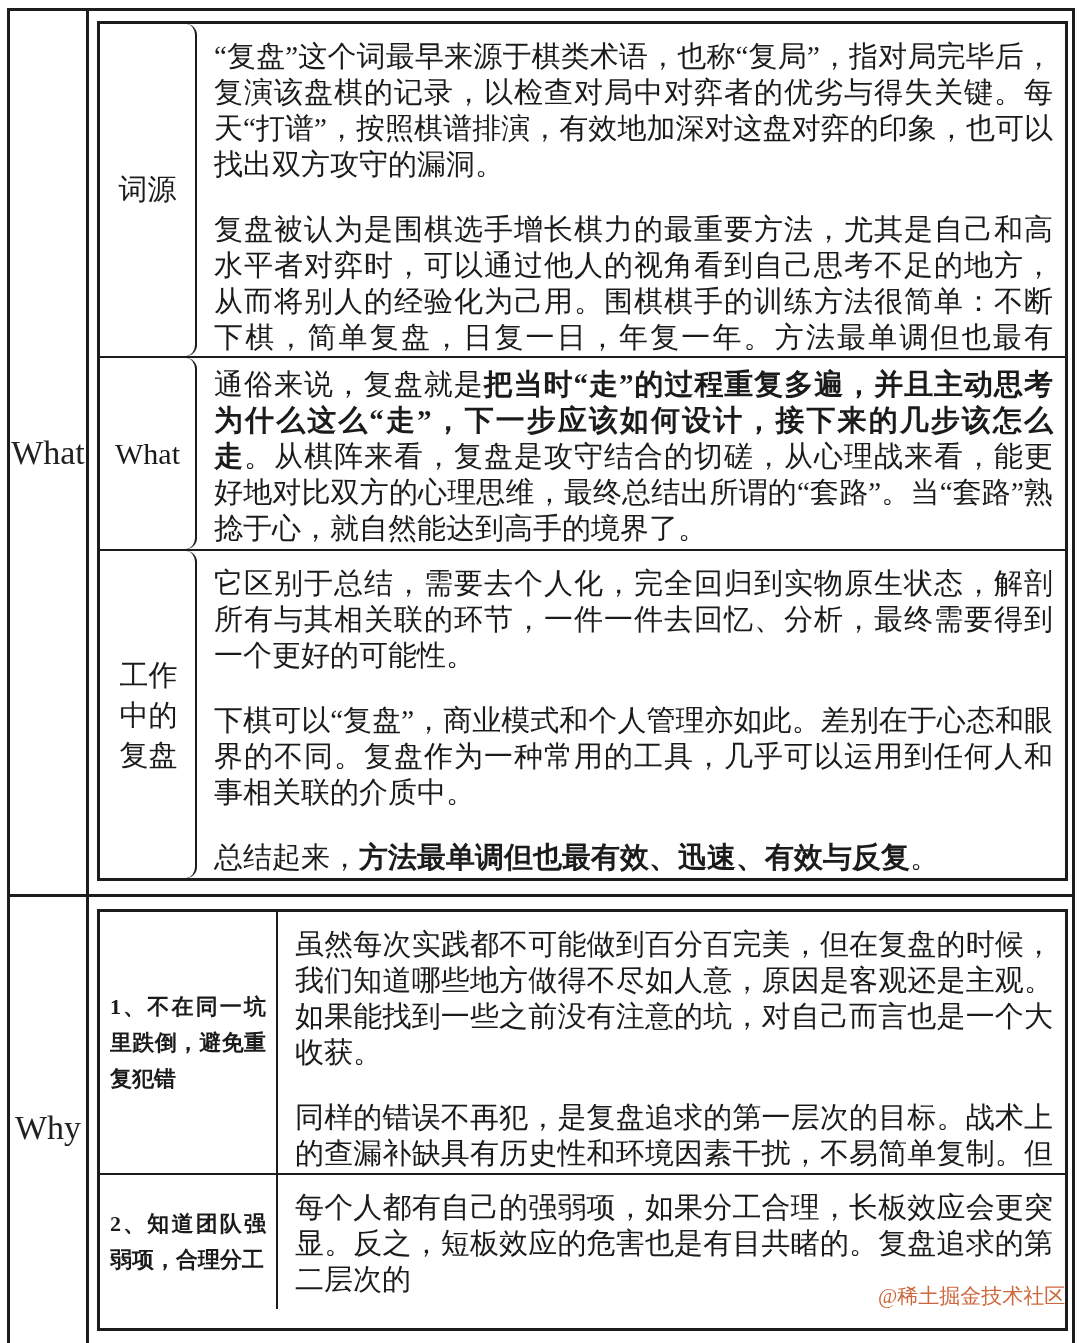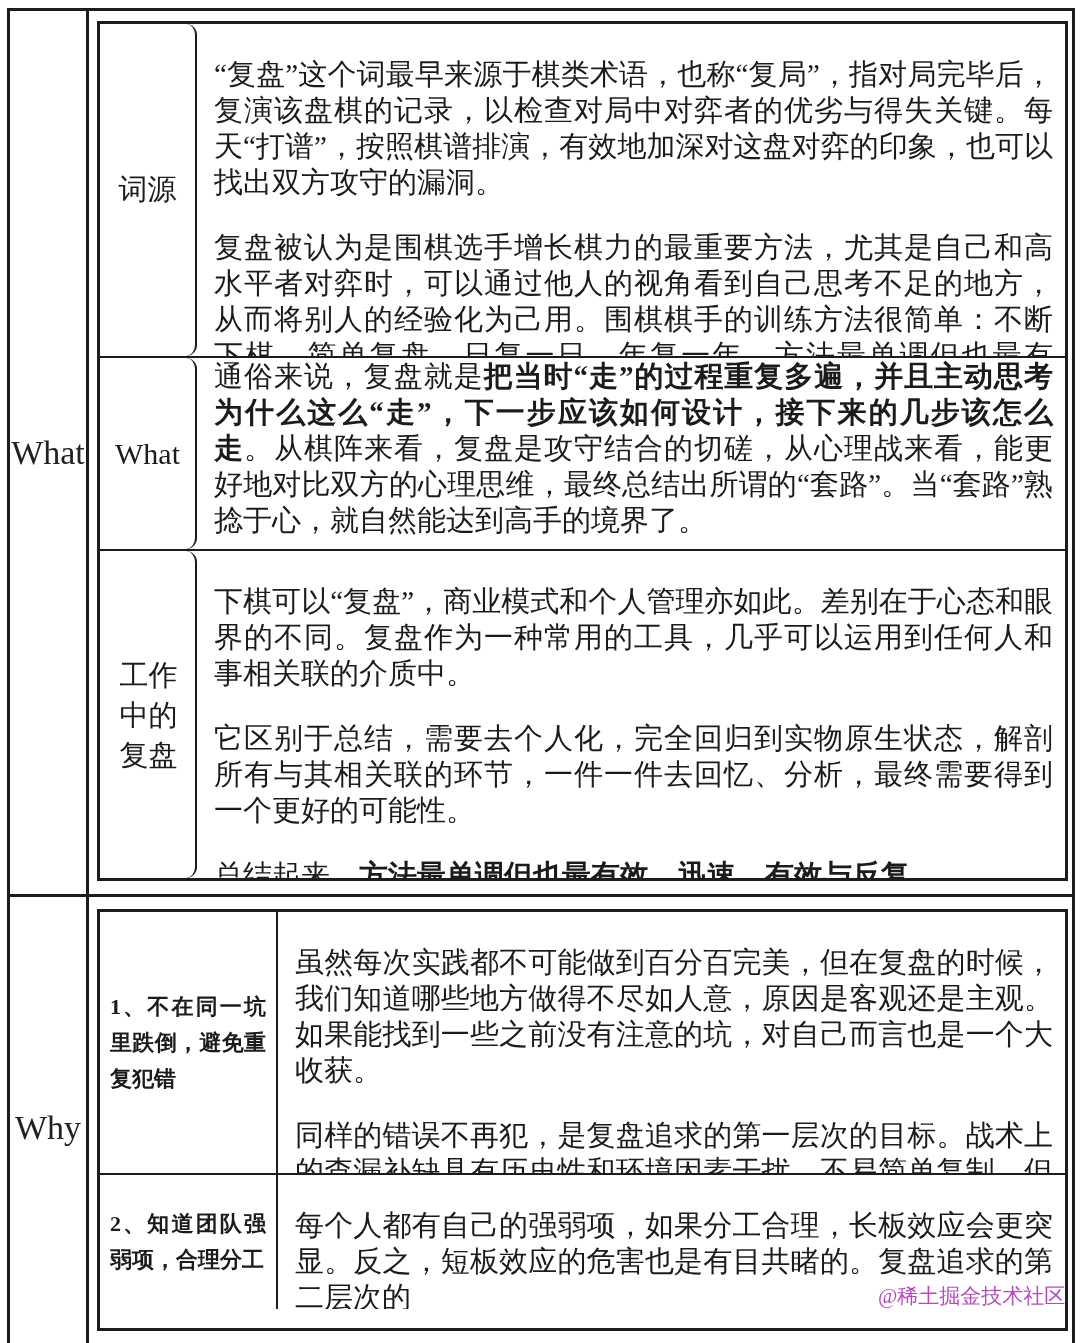--- a/index.html
+++ b/index.html
@@ -47,28 +47,28 @@
     margin:0 0 29px 0;font-size:29px;line-height:36px;
     text-align:justify;letter-spacing:0;
   }
   .ncontent p:last-child{margin-bottom:0;}
   .seg-b{font-weight:700;}
   .r-h1{height:334px;}
   .r-h2{height:193px;}
   .r-h3{height:327px;}
   .r-h4{height:263px;}
   .r-h5{height:134px;}
-  .ncontent.pad-s{padding-top:0;}
-  .ncontent.pad-m{padding-top:32px;}
+  .ncontent.pad-s{padding-top:8px;}
+  .ncontent.pad-m{padding-top:14px;}
   .wrap2{width:60px;display:inline-block;word-break:break-all;line-height:40px;text-align:right;}
   .latin-label{font-size:30px;}
 
   .watermark{
     position:absolute;left:878px;top:1282px;width:196px;
-    font-size:21px;color:#a21caf;opacity:.8;letter-spacing:0;
+    font-size:21px;color:#c2410c;opacity:.8;letter-spacing:0;
     pointer-events:none;white-space:nowrap;
   }
 </style>
 </head>
 <body>
 
 <div class="outer">
 
   <div class="orow orow-what">
     <div class="olabel">What</div>
@@ -88,22 +88,22 @@
           <div class="ncontent pad-s">
             <p><span>通俗来说，复盘就是</span><span class="seg-b">把当时“走”的过程重复多遍，并且主动思考为什么这么“走”，下一步应该如何设计，接下来的几步该怎么走</span><span>。从棋阵来看，复盘是攻守结合的切磋，从心理战来看，能更好地对比双方的心理思维，最终总结出所谓的“套路”。当“套路”熟捻于心，就自然能达到高手的境界了。</span></p>
           </div>
         </div>
 
         <div class="nrow r-h3">
           <div class="nlabel">
               <span class="wrap2">工作中的复盘</span>
             </div>
           <div class="ncontent pad-m">
+            <p><span>它区别于总结，需要去个人化，完全回归到实物原生状态，解剖所有与其相关联的环节，一件一件去回忆、分析，最终需要得到一个更好的可能性。</span></p>
             <p><span>下棋可以“复盘”，商业模式和个人管理亦如此。差别在于心态和眼界的不同。复盘作为一种常用的工具，几乎可以运用到任何人和事相关联的介质中。</span></p>
-            <p><span>它区别于总结，需要去个人化，完全回归到实物原生状态，解剖所有与其相关联的环节，一件一件去回忆、分析，最终需要得到一个更好的可能性。</span></p>
             <p><span>总结起来，</span><span class="seg-b">方法最单调但也最有效、迅速、有效与反复</span><span>。</span></p>
           </div>
         </div>
 
       </div>
     </div>
   </div>
 
   <div class="orow orow-why">
     <div class="olabel">Why</div>

